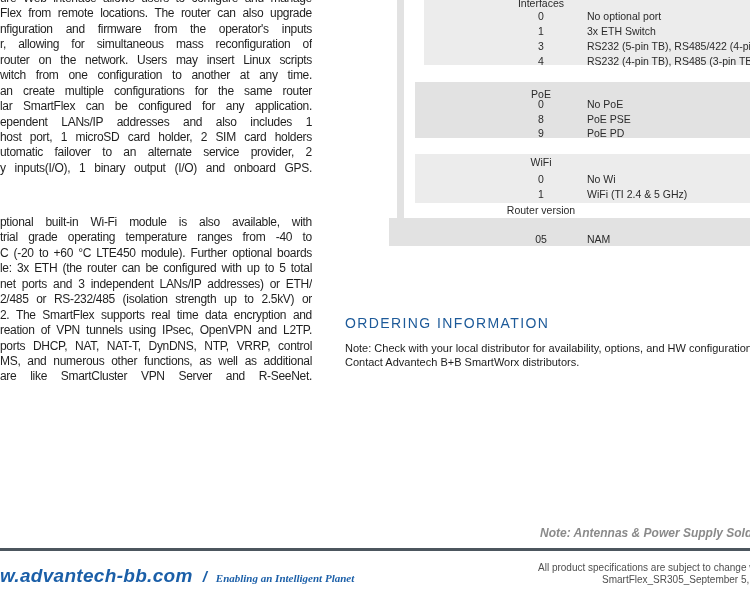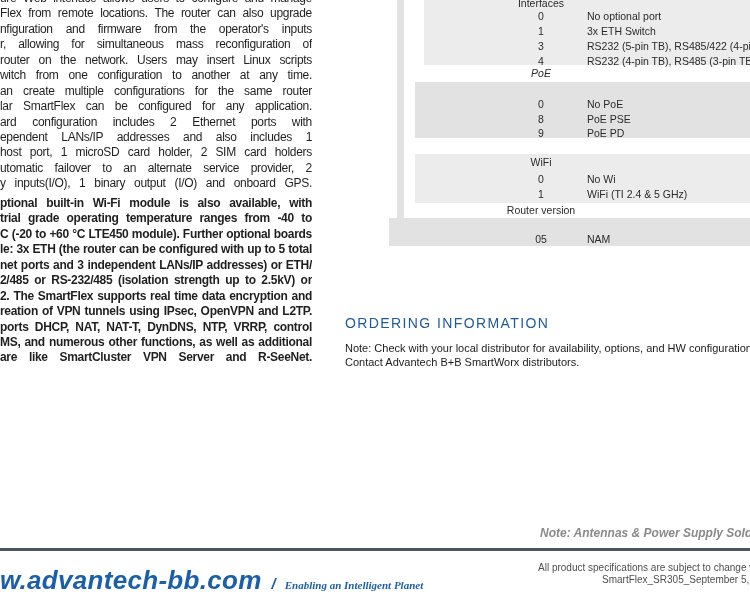--- a/index.html
+++ b/index.html
@@ -47,21 +47,21 @@
     font-size:12px;font-weight:bold;font-style:italic;
     color:#8a8a8a;white-space:nowrap;
   }
   
   .rule{position:absolute;left:0;right:0;top:548px;height:3px;background:#4c565e;}
   .footer-left{
     position:absolute;left:0;top:565px;height:24px;
     display:flex;align-items:baseline;white-space:nowrap;
   }
   .site{
-    font-size:26px;font-weight:bold;font-style:italic;
+    font-size:19px;font-weight:bold;font-style:italic;
     color:#1b5fa8;letter-spacing:0.3px;text-align:center;
   }
   .sep{font-size:15px;font-weight:bold;font-style:italic;color:#1b5fa8;margin:0 9px 0 10px;}
   .tagline{
     font-family:"Liberation Serif",serif;
     font-size:11px;font-weight:bold;font-style:italic;
     color:#1b5fa8;
   }
   .legal{position:absolute;font-size:10px;line-height:12px;color:#4f4f4f;white-space:nowrap;}
 </style>
@@ -72,28 +72,27 @@
 
   <div class="bodycol" style="top:-9px;">
     <div class="jline">ure Web interface allows users to configure and manage</div>
     <div class="jline">Flex from remote locations. The router can also upgrade</div>
     <div class="jline">nfiguration and firmware from the operator's inputs</div>
     <div class="jline">r, allowing for simultaneous mass reconfiguration of</div>
     <div class="jline">router on the network. Users may insert Linux scripts</div>
     <div class="jline">witch from one configuration to another at any time.</div>
     <div class="jline">an create multiple configurations for the same router</div>
     <div class="jline">lar SmartFlex can be configured for any application.</div>
-    <div class="jline">ard configuration includes 2 Ethernet ports with</div>
     <div class="jline">ependent LANs/IP addresses and also includes 1</div>
     <div class="jline">host port, 1 microSD card holder, 2 SIM card holders</div>
     <div class="jline">utomatic failover to an alternate service provider, 2</div>
     <div class="jline">y inputs(I/O), 1 binary output (I/O) and onboard GPS.</div>
   </div>
 
-  <div class="bodycol" style="top:196px;font-weight:bold;">
+  <div class="bodycol" style="top:215px;">
     <div class="jline">ptional built-in Wi-Fi module is also available, with</div>
     <div class="jline">trial grade operating temperature ranges from -40 to</div>
     <div class="jline">C (-20 to +60 °C LTE450 module). Further optional boards</div>
     <div class="jline">le: 3x ETH (the router can be configured with up to 5 total</div>
     <div class="jline">net ports and 3 independent LANs/IP addresses) or ETH/</div>
     <div class="jline">2/485 or RS-232/485 (isolation strength up to 2.5kV) or</div>
     <div class="jline">2. The SmartFlex supports real time data encryption and</div>
     <div class="jline">reation of VPN tunnels using IPsec, OpenVPN and L2TP.</div>
     <div class="jline">ports DHCP, NAT, NAT-T, DynDNS, NTP, VRRP, control</div>
     <div class="jline">MS, and numerous other functions, as well as additional</div>
@@ -119,21 +118,21 @@
   </div>
   <div class="trow" style="top:40px;">
     <span class="tcode">3</span>
     <span class="tdesc">RS232 (5-pin TB), RS485/422 (4-pin TB</span>
   </div>
   <div class="trow" style="top:55px;">
     <span class="tcode">4</span>
     <span class="tdesc">RS232 (4-pin TB), RS485 (3-pin TB), ET</span>
   </div>
 
-  <div class="trow" style="top:67px;font-style:italic;">
+  <div class="trow" style="top:88px;">
     <span class="tlabel">PoE</span>
   </div>
   <div class="trow" style="top:98px;">
     <span class="tcode">0</span>
     <span class="tdesc">No PoE</span>
   </div>
   <div class="trow" style="top:112.5px;">
     <span class="tcode">8</span>
     <span class="tdesc">PoE PSE</span>
   </div>

